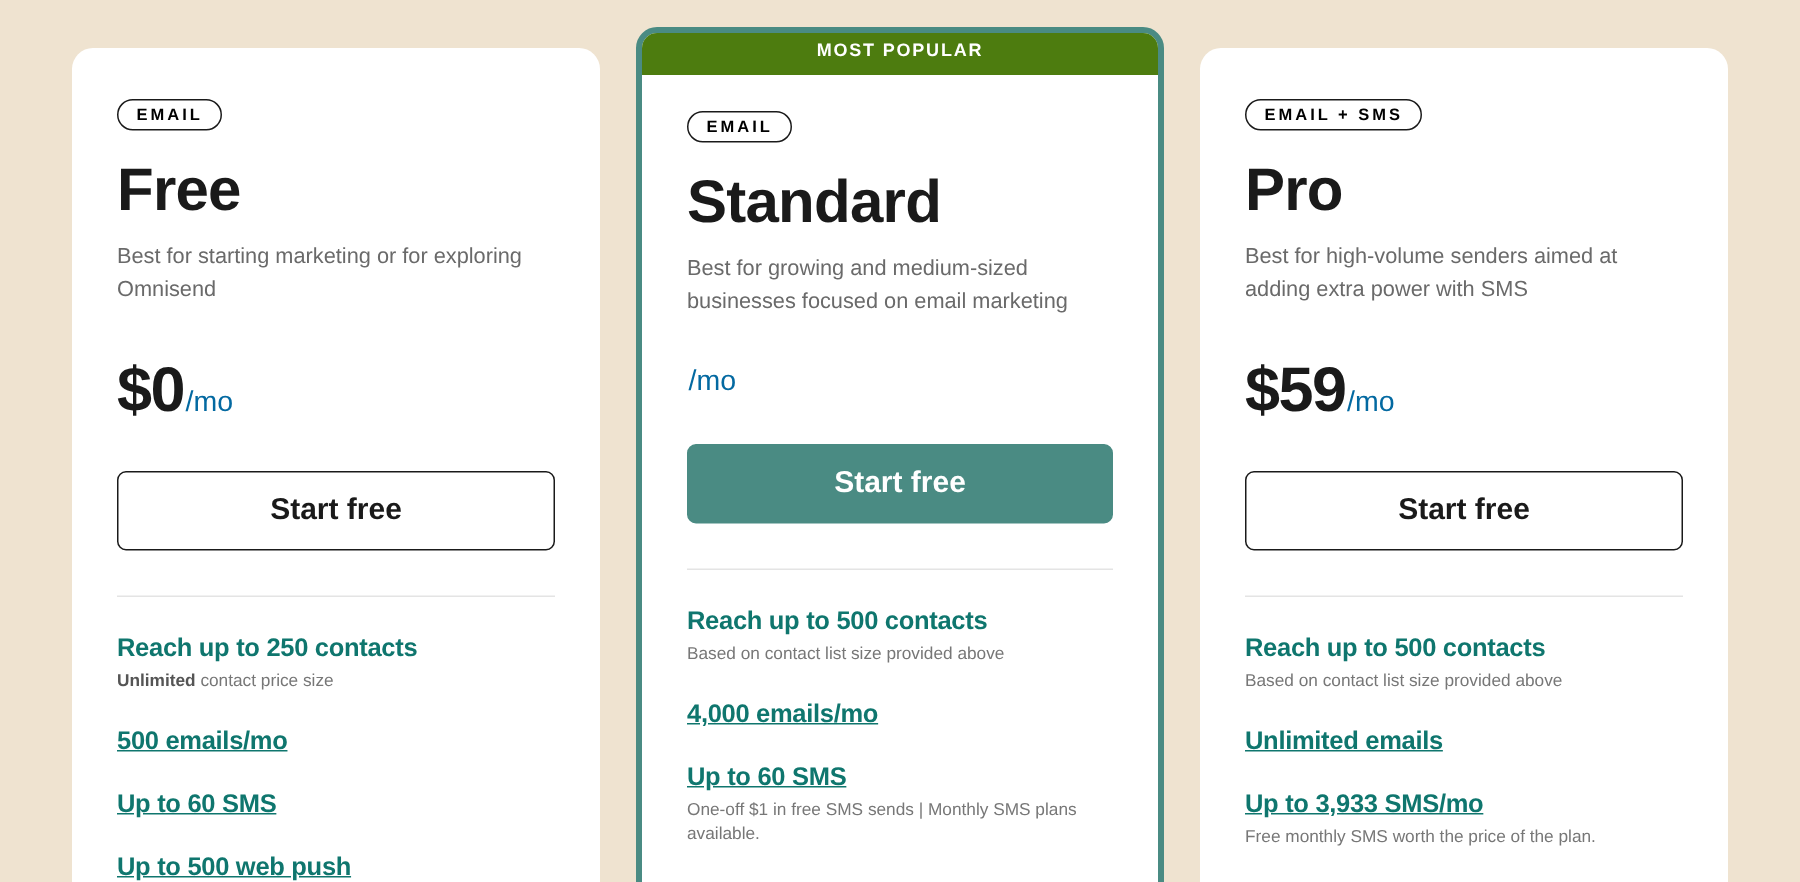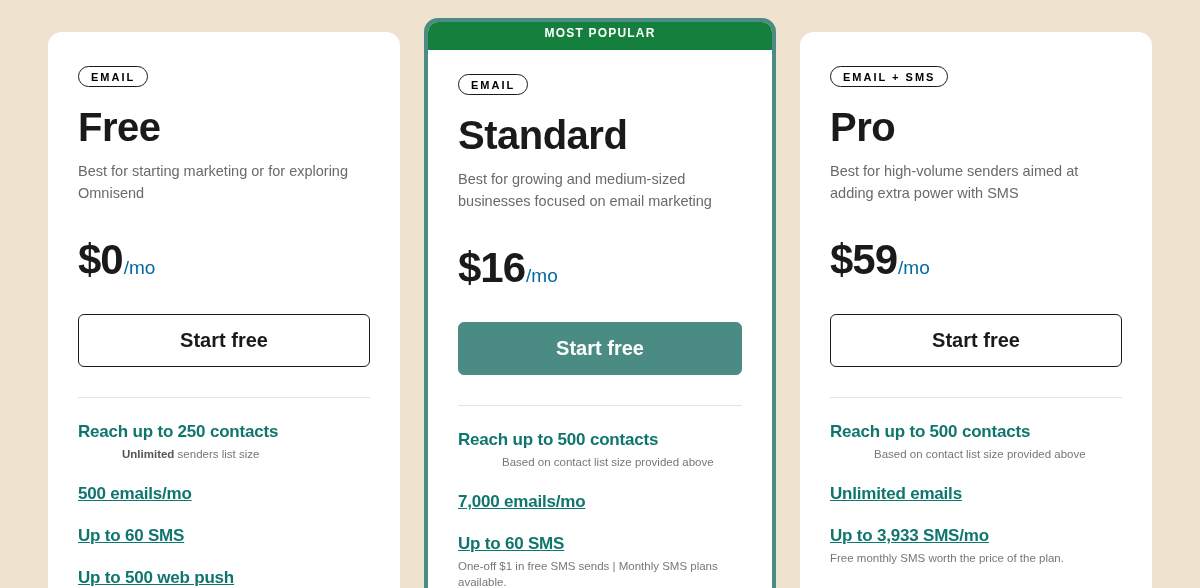--- a/index.html
+++ b/index.html
@@ -26,21 +26,21 @@
       position: relative;
       margin-top: 14px;
       overflow: hidden;
     }
     .plan-card.popular {
       border: 4px solid #4a8b83;
       padding-top: 0;
       margin-top: 0;
     }
     .popular-banner {
-      background: #15803d;
+      background: #4d7c0f;
       color: #ffffff;
       text-align: center;
       font-size: 12px;
       font-weight: 600;
       letter-spacing: 1.2px;
       padding: 8px 0 10px 0;
       margin: -4px -30px 24px -30px;
     }
     .plan-card.popular .card-inner {
       padding-top: 0;
@@ -120,60 +120,58 @@
       text-decoration: underline;
     }
     .sub {
       font-size: 11.5px;
       color: #777777;
       line-height: 1.4;
     }
     .sub .b {
       font-weight: 700;
       color: #555555;
-      margin-left: 44px;
     }
   </style>
 </head>
 <body>
 
 <div class="pricing-grid">
 
   <div class="plan-card">
     <div class="badge">EMAIL</div>
     <h2 class="plan-name">Free</h2>
     <p class="plan-desc">Best for starting marketing or for exploring Omnisend</p>
     <div class="price-row">
       <span class="price">$0</span>
       <span class="period">/mo</span>
     </div>
     <button class="cta-button">Start free</button>
     <hr class="divider">
     <div class="feature">Reach up to 250 contacts</div>
-    <div class="sub"><span class="b">Unlimited</span><span> senders list size</span></div>
+    <div class="sub"><span class="b">Unlimited</span><span> contact price size</span></div>
     <div class="feature spaced">500 emails/mo</div>
     <div class="feature spaced">Up to 60 SMS</div>
     <div class="feature spaced">Up to 500 web push</div>
   </div>
 
   <div class="plan-card popular">
     <div class="popular-banner">MOST POPULAR</div>
     <div class="card-inner">
       <div class="badge">EMAIL</div>
       <h2 class="plan-name">Standard</h2>
       <p class="plan-desc">Best for growing and medium-sized businesses focused on email marketing</p>
       <div class="price-row">
-        <span class="price">$16</span>
         <span class="period">/mo</span>
       </div>
       <button class="cta-button">Start free</button>
       <hr class="divider">
       <div class="feature">Reach up to 500 contacts</div>
       <div class="sub"><span class="b"></span><span>Based on contact list size provided above</span></div>
-      <div class="feature spaced">7,000 emails/mo</div>
+      <div class="feature spaced">4,000 emails/mo</div>
       <div class="feature spaced">Up to 60 SMS</div>
       <div class="sub">One-off $1 in free SMS sends | Monthly SMS plans available.</div>
       
     </div>
   </div>
 
   <div class="plan-card">
     <div class="badge">EMAIL + SMS</div>
     <h2 class="plan-name">Pro</h2>
     <p class="plan-desc">Best for high-volume senders aimed at adding extra power with SMS</p>

